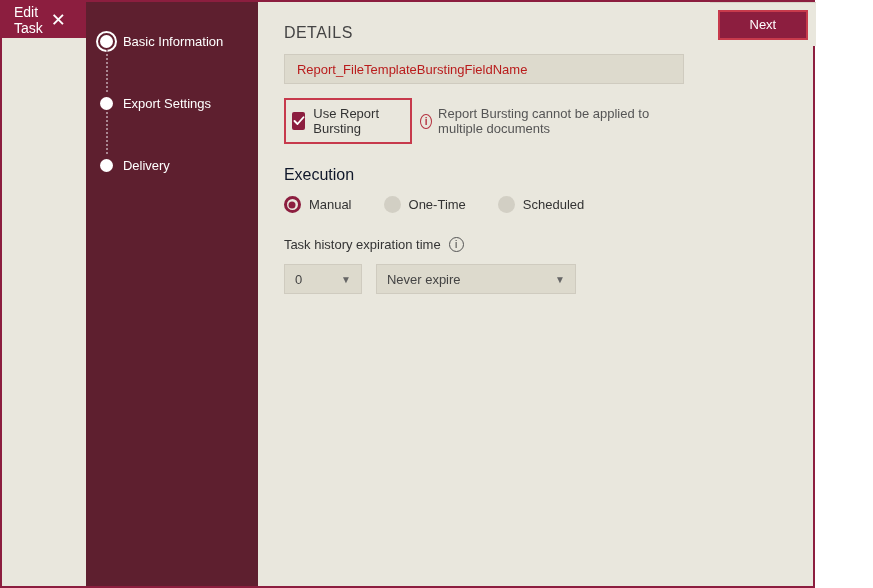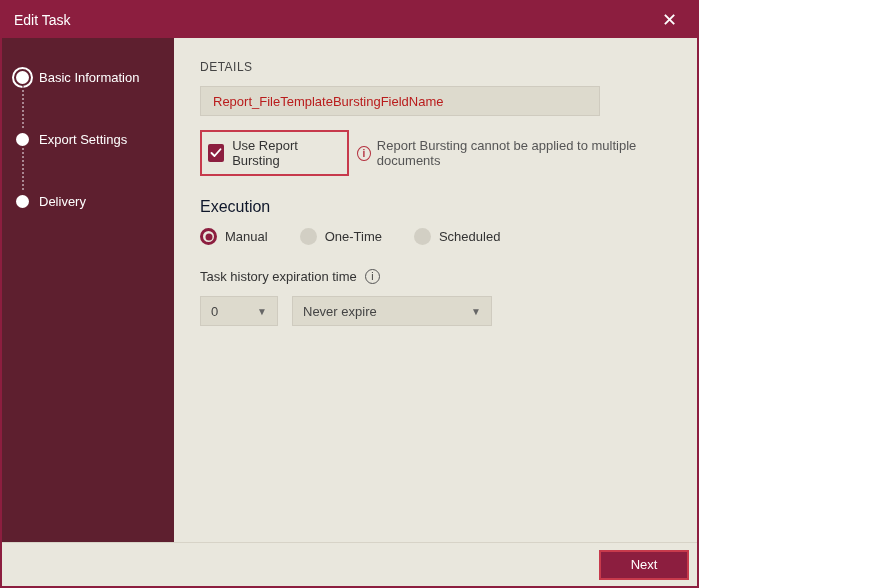--- a/index.html
+++ b/index.html
@@ -3,25 +3,25 @@
 <meta charset="utf-8">
 <style>
   * { box-sizing: border-box; margin: 0; padding: 0; }
   body {
     font-family: "Segoe UI", Arial, sans-serif;
     font-size: 13px;
     background: #fff;
     color: #333;
   }
   .window {
-    width: 699px;
+    width: 815px;
     height: 588px;
     border: 2px solid #8c1e3f;
     display: flex;
-    flex-direction: column;
+    flex-direction: row;
     background: #e9e7dd;
   }
   .titlebar {
     height: 36px;
     background: #8c1e3f;
     color: #fff;
     display: flex;
     align-items: center;
     padding: 0 12px;
     font-size: 14px;
@@ -72,21 +72,21 @@
     border-left: 2px dotted #a98792;
   }
   .content {
     flex: 1;
     padding: 22px 26px 14px 26px;
     display: flex;
     flex-direction: column;
     background: #e9e7dd;
   }
   .section-title {
-    font-size: 12px;
+    font-size: 16px;
     letter-spacing: 0.5px;
     color: #444;
     margin-bottom: 12px;
   }
   .name-input {
     width: 400px;
     height: 30px;
     border: 1px solid #cfcbbf;
     background: #dddacd;
     padding: 0 12px;

